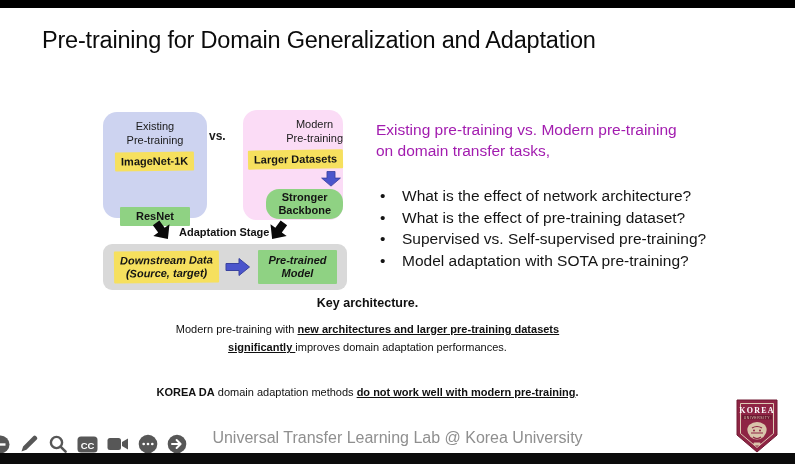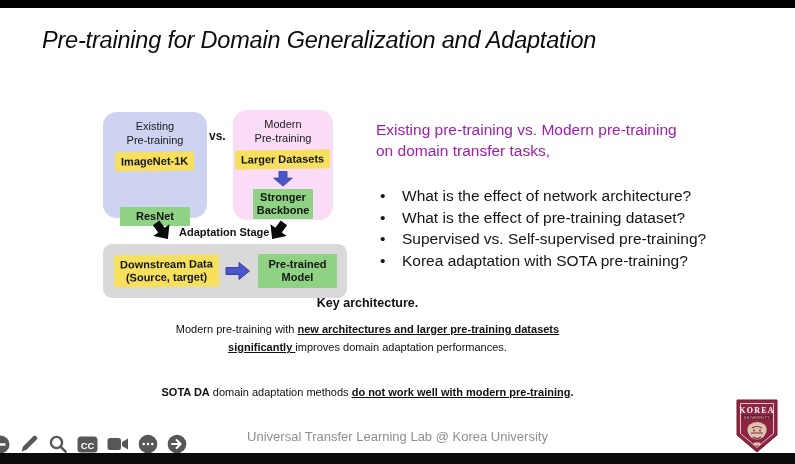--- a/index.html
+++ b/index.html
@@ -2,63 +2,63 @@
 <html><head>
 <meta charset="utf-8">
 <style>
   html,body{margin:0;padding:0;background:#fff;}
   .screen{position:relative;width:795px;height:464px;background:#ffffff;overflow:hidden;
           font-family:"Liberation Sans",sans-serif;color:#111;}
   .bar-top{position:absolute;left:0;top:0;width:795px;height:8px;background:#000;}
   .bar-bottom{position:absolute;left:0;bottom:0;width:795px;height:11px;background:#0b0b0b;}
 
   .slide-title{position:absolute;left:42px;top:27px;font-size:23.5px;color:#0b0b0b;
-               letter-spacing:-0.2px;white-space:nowrap;font-style:italic;}
+               letter-spacing:-0.2px;white-space:nowrap;}
 
   
   .pt-box{position:absolute;border-radius:14px;display:flex;flex-direction:column;
           align-items:center;padding-top:7px;box-sizing:border-box;}
   .pt-existing{left:103px;top:112px;width:104px;height:106px;background:#cdd3f0;}
-  .pt-modern{left:233px;top:110px;width:100px;height:110px;background:#fbdcf6;}
+  .pt-modern{left:243px;top:110px;width:100px;height:110px;background:#fbdcf6;align-items:flex-end;}
   .pt-label{font-size:11px;line-height:1.3;text-align:center;color:#1a1a1a;}
   .chip{font-size:11px;font-weight:bold;text-align:center;color:#141414;line-height:1.2;
         padding:3px 6px;border-radius:1px;}
   .chip-yellow{background:#f6e05e;margin-top:4px;transform:rotate(-0.8deg);}
   .chip-green{background:#8fd283;}
   .arrow-down{margin:2px 0;}
   .vs-label{position:absolute;left:209px;top:129px;font-size:12px;font-weight:bold;color:#1a1a1a;}
 
   .black-arrow{position:absolute;width:24px;height:24px;}
   .ba-left{left:150px;top:219px;transform:rotate(-36deg);}
   .ba-right{left:266px;top:219px;transform:rotate(36deg);}
   .stage-label{position:absolute;left:179px;top:226px;font-size:11px;font-weight:bold;color:#111;}
 
-  .adapt-box{position:absolute;left:103px;top:244px;width:244px;height:54px;background:#d9d9d9;
+  .adapt-box{position:absolute;left:103px;top:244px;width:244px;height:46px;background:#d9d9d9;
              border-radius:9px;display:flex;align-items:center;justify-content:center;gap:7px;
-             box-sizing:border-box;padding:0 4px;}
+             box-sizing:border-box;padding:0 4px;font-style:italic;}
   .adapt-box .chip-yellow{margin-top:0;transform:rotate(-0.6deg);}
 
   
   .intro{position:absolute;left:376px;top:119px;width:390px;font-size:15.5px;line-height:21px;
          color:#a21caf;}
   .bullets{position:absolute;left:378px;top:185px;width:400px;}
   .bullet-row{display:flex;font-size:15.5px;line-height:21.5px;color:#141414;}
   .bullet-dot{width:24px;flex:0 0 24px;text-align:left;padding-left:2px;box-sizing:border-box;}
 
   
   .obs-wrap{position:absolute;left:105px;top:296px;width:525px;text-align:center;color:#101010;}
   .obs-heading{font-size:12.5px;font-weight:bold;margin-bottom:10px;}
   .obs-line{font-size:11px;line-height:18px;}
   .obs-line .bu{font-weight:bold;text-decoration:underline;}
   .obs-line .b{font-weight:bold;}
   .obs2{margin-top:27px;}
 
   
   .footer-caption{position:absolute;left:0;top:429px;width:795px;text-align:center;
-                  font-size:13px;color:#8f8f8f;}
+                  font-size:16px;color:#8f8f8f;}
   .toolbar{position:absolute;left:-9px;top:434px;display:flex;align-items:center;gap:9px;}
   .toolbar svg{display:block;}
   .logo{position:absolute;left:736px;top:399px;}
 </style>
 </head>
 <body>
 
 <div class="screen">
   <div class="bar-top"></div>
 
@@ -80,21 +80,21 @@
 
   <div class="pt-box pt-modern">
     <div class="pt-label">
       <div>Modern</div>
       <div>Pre-training</div>
     </div>
     <div class="chip chip-yellow">Larger Datasets</div>
     <svg class="arrow-down" width="24" height="16" viewBox="0 0 24 18">
       <polygon points="7.5,0.5 16.5,0.5 16.5,8 22.5,8 12,17 1.5,8 7.5,8" fill="#4b55cc" stroke="#39429f" stroke-width="1"></polygon>
     </svg>
-    <div class="chip chip-green" style="padding:2px 4px;">
+    <div class="chip chip-green" style="padding:2px 12px;border-radius:13px;">
       <div>Stronger</div>
       <div>Backbone</div>
     </div>
   </div>
 
   <svg class="black-arrow ba-left" viewBox="0 0 24 24">
     <polygon points="8,2 16,2 16,11 22,11 12,22 2,11 8,11" fill="#0a0a0a"></polygon>
   </svg>
   <div class="stage-label">Adaptation Stage</div>
   <svg class="black-arrow ba-right" viewBox="0 0 24 24">
@@ -128,29 +128,29 @@
     <div class="bullet-row">
       <span class="bullet-dot">•</span>
       <span>What is the effect of pre-training dataset?</span>
     </div>
     <div class="bullet-row">
       <span class="bullet-dot">•</span>
       <span>Supervised vs. Self-supervised pre-training?</span>
     </div>
     <div class="bullet-row">
       <span class="bullet-dot">•</span>
-      <span>Korea adaptation with SOTA pre-training?</span>
+      <span>Model adaptation with SOTA pre-training?</span>
     </div>
   </div>
 
   <div class="obs-wrap">
     <div class="obs-heading">Key architecture.</div>
     <div class="obs-line"><span>Modern pre-training with </span><span class="bu">new architectures and larger pre-training datasets</span></div>
     <div class="obs-line"><span class="bu">significantly </span><span>improves domain adaptation performances.</span></div>
-    <div class="obs-line obs2"><span class="b">SOTA DA</span><span> domain adaptation methods </span><span class="bu">do not work well with modern pre-training</span><span class="b">.</span></div>
+    <div class="obs-line obs2"><span class="b">KOREA DA</span><span> domain adaptation methods </span><span class="bu">do not work well with modern pre-training</span><span class="b">.</span></div>
   </div>
 
   <div class="footer-caption">Universal Transfer Learning Lab @ Korea University</div>
 
   <div class="toolbar">
     <svg width="19" height="19" viewBox="0 0 19 19">
       <circle cx="9.5" cy="9.5" r="9" fill="#575757"></circle>
       <rect x="4.5" y="8.3" width="10" height="2.4" fill="#ffffff"></rect>
     </svg>
     <svg width="20" height="20" viewBox="0 0 20 20">

